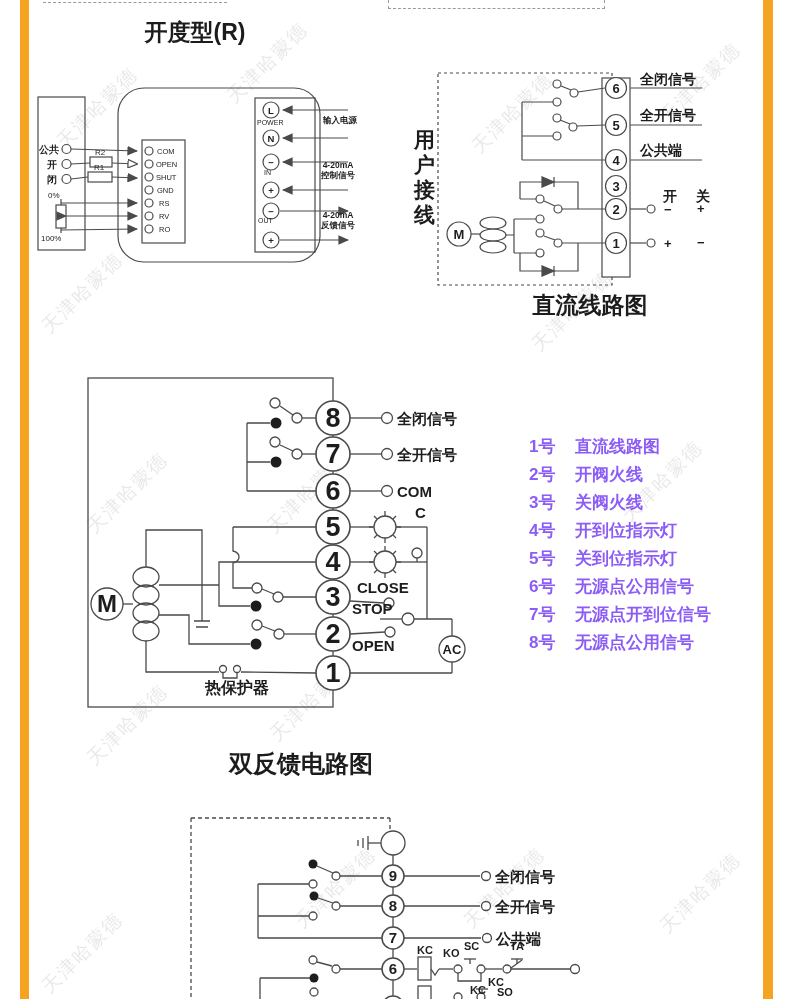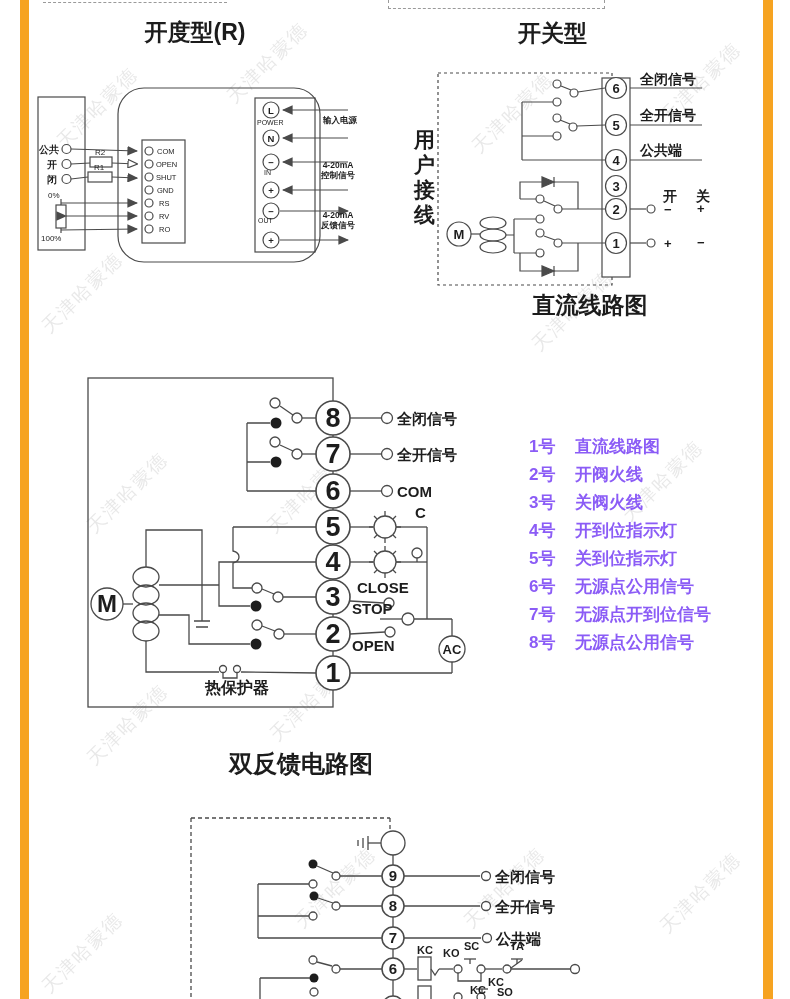--- a/index.html
+++ b/index.html
@@ -43,21 +43,20 @@
   <div class="wm" style="left:255px;top:480px;">天津哈蒙德</div>
   <div class="wm" style="left:610px;top:468px;">天津哈蒙德</div>
   <div class="wm" style="left:75px;top:712px;">天津哈蒙德</div>
   <div class="wm" style="left:258px;top:688px;">天津哈蒙德</div>
   <div class="wm" style="left:283px;top:875px;">天津哈蒙德</div>
   <div class="wm" style="left:452px;top:875px;">天津哈蒙德</div>
   <div class="wm" style="left:648px;top:880px;">天津哈蒙德</div>
   <div class="wm" style="left:30px;top:940px;">天津哈蒙德</div>
 
   <div class="title" style="left:45px;top:17px;width:300px;font-size:23px;">开度型(R)</div>
-  <div class="title" style="left:430px;top:18px;width:245px;font-size:23px;">开关型</div>
   <div class="title" style="left:465px;top:290px;width:250px;font-size:23px;">直流线路图</div>
   <div class="title" style="left:146px;top:748px;width:310px;font-size:24px;">双反馈电路图</div>
 
   <div class="vertlabel">用户接线</div>
 
   <svg style="left:30px;top:75px;" width="420" height="200" viewBox="0 0 420 200">
     <defs>
       <marker id="s1af" markerWidth="9" markerHeight="8" refX="8" refY="4" orient="auto">
         <path d="M0,0 L9,4 L0,8 z" fill="#4a4a4a"></path>
       </marker>

